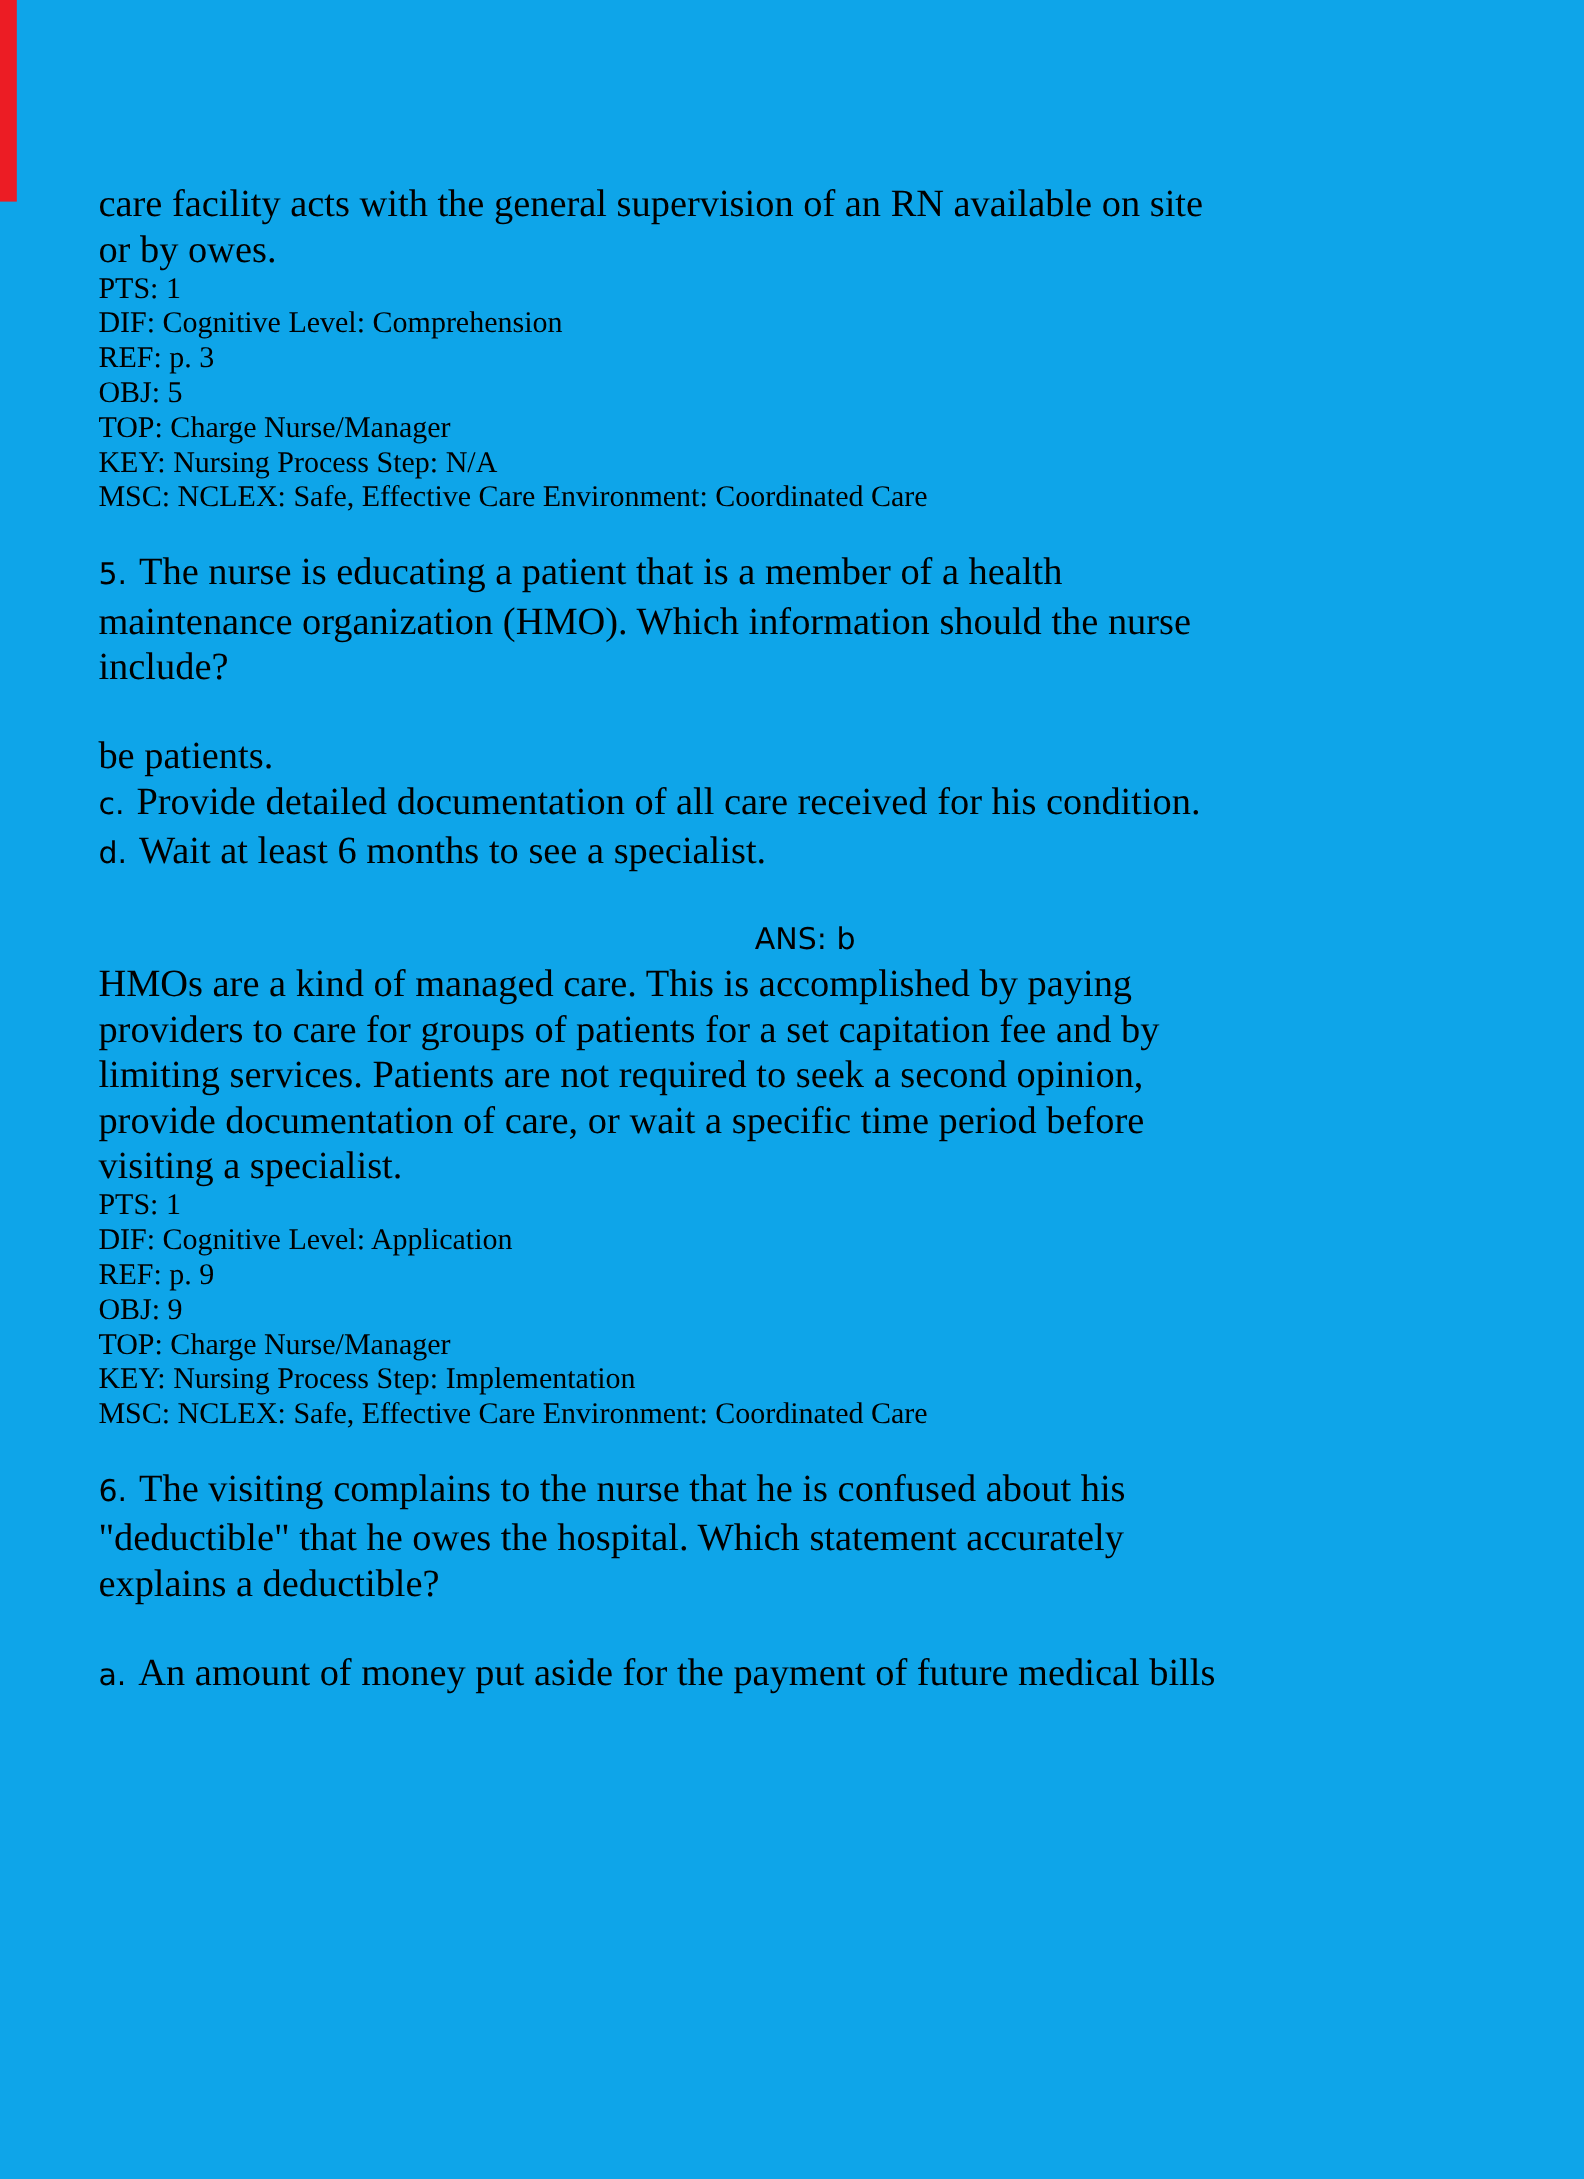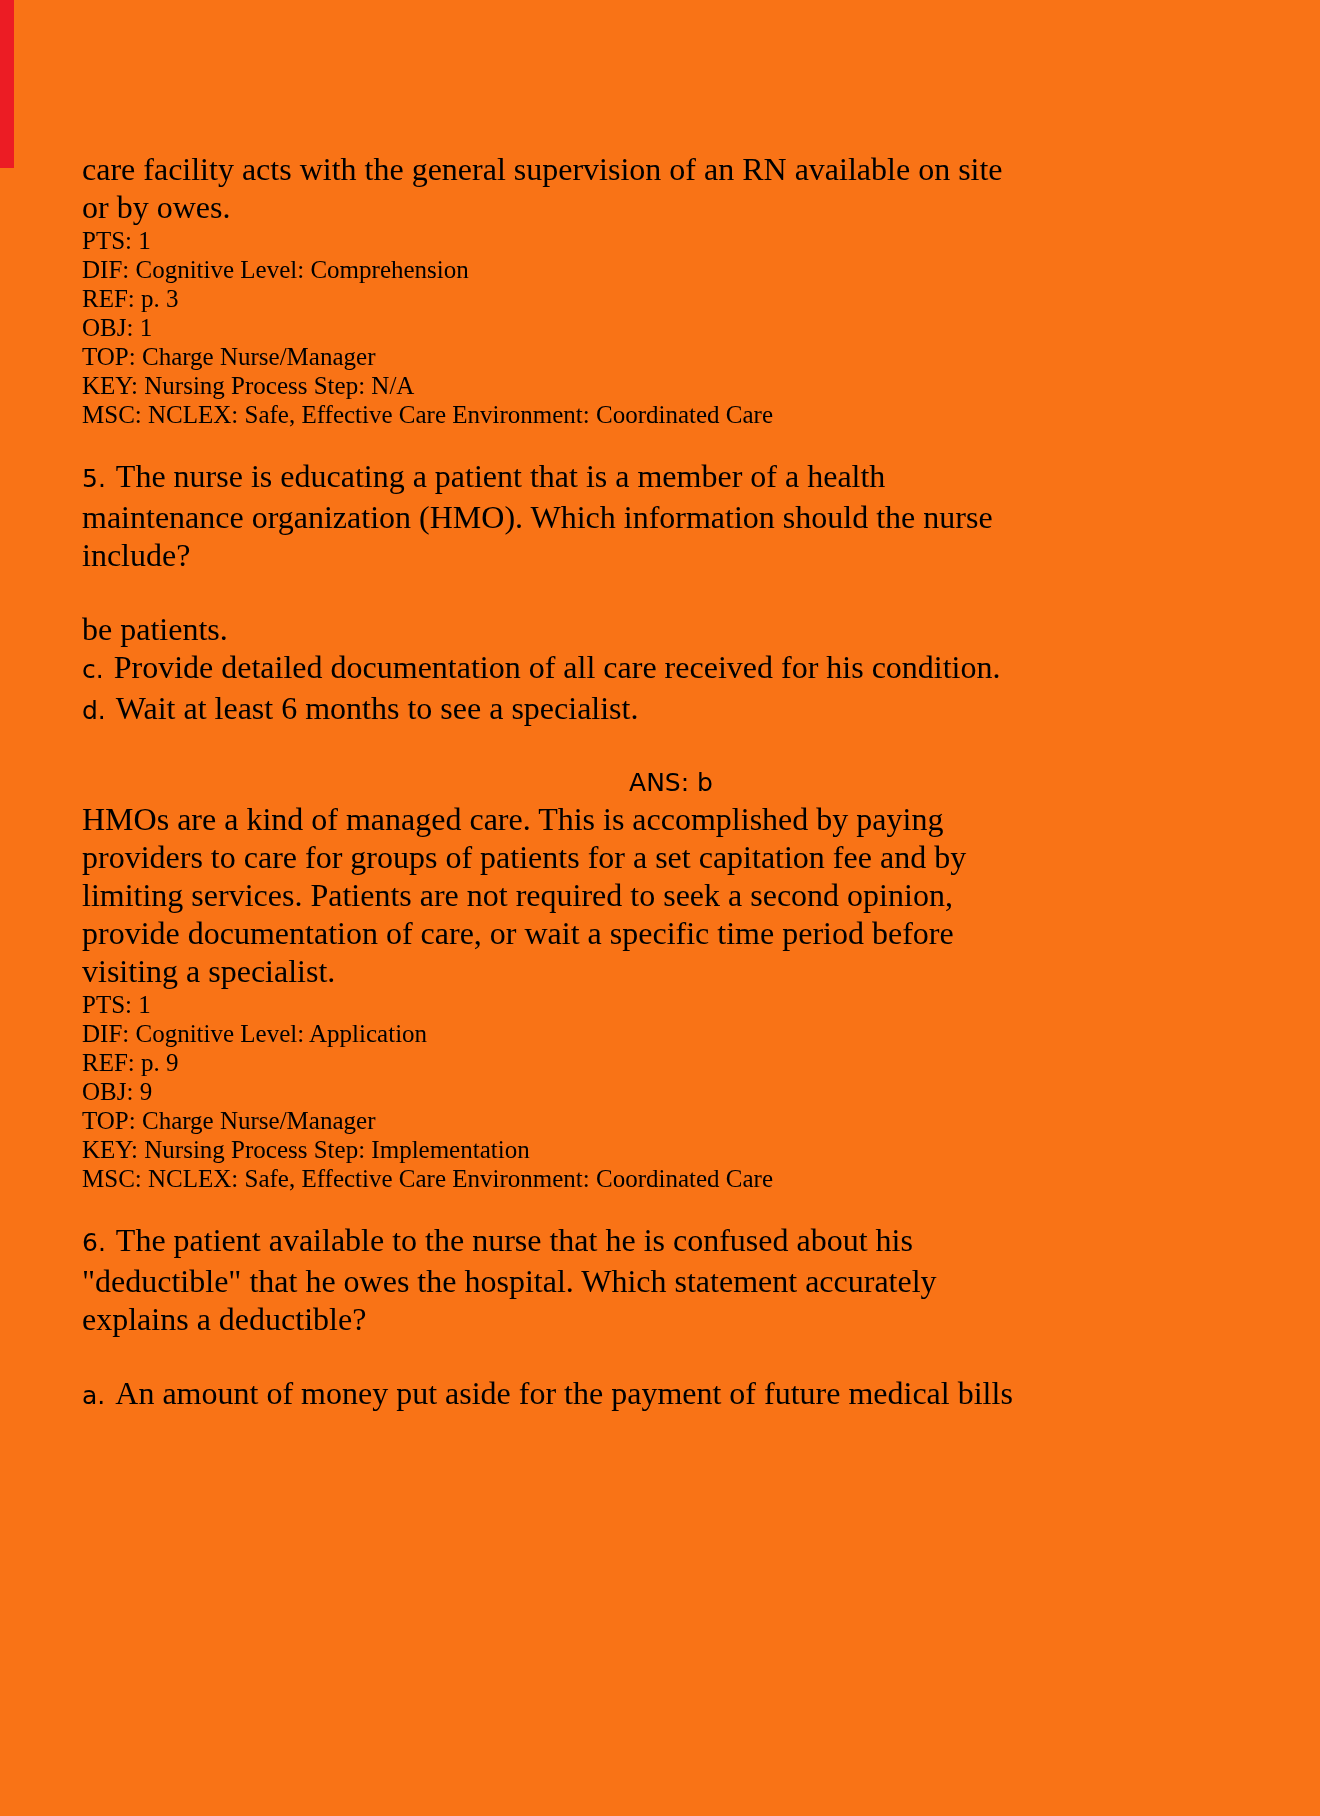--- a/index.html
+++ b/index.html
@@ -4,21 +4,21 @@
 <style>
   html, body {
     margin: 0;
     padding: 0;
     background: #ffffff;
   }
   .page {
     position: relative;
     width: 1320px;
     height: 1816px;
-    background: #f97316;
+    background: #0ea5e9;
     overflow: hidden;
     color: #000000;
   }
   .edge-marker {
     position: absolute;
     left: 0;
     top: 0;
     width: 14px;
     height: 168px;
   }
@@ -64,21 +64,21 @@
 
   <div class="content">
 
     <div class="s">care facility acts with the general supervision of an RN available on site</div>
     <div class="s">or by owes.</div>
 
     <div>
       <div class="m">PTS: 1</div>
       <div class="m">DIF: Cognitive Level: Comprehension</div>
       <div class="m">REF: p. 3</div>
-      <div class="m">OBJ: 1</div>
+      <div class="m">OBJ: 5</div>
       <div class="m">TOP: Charge Nurse/Manager</div>
       <div class="m">KEY: Nursing Process Step: N/A</div>
       <div class="m">MSC: NCLEX: Safe, Effective Care Environment: Coordinated Care</div>
     </div>
 
     <div class="gap-sect"></div>
 
     <div>
       <div class="s">
         <span class="px">5.</span><span>The nurse is educating a patient that is a member of a health</span>
@@ -117,21 +117,21 @@
       <div class="m">OBJ: 9</div>
       <div class="m">TOP: Charge Nurse/Manager</div>
       <div class="m">KEY: Nursing Process Step: Implementation</div>
       <div class="m">MSC: NCLEX: Safe, Effective Care Environment: Coordinated Care</div>
     </div>
 
     <div class="gap-sect"></div>
 
     <div>
       <div class="s">
-        <span class="px">6.</span><span>The patient available to the nurse that he is confused about his</span>
+        <span class="px">6.</span><span>The visiting complains to the nurse that he is confused about his</span>
       </div>
       <div class="s">"deductible" that he owes the hospital. Which statement accurately</div>
       <div class="s">explains a deductible?</div>
     </div>
 
     <div class="gap-blank"></div>
 
     <div class="s">
       <span class="px">a.</span><span>An amount of money put aside for the payment of future medical bills</span>
     </div>

